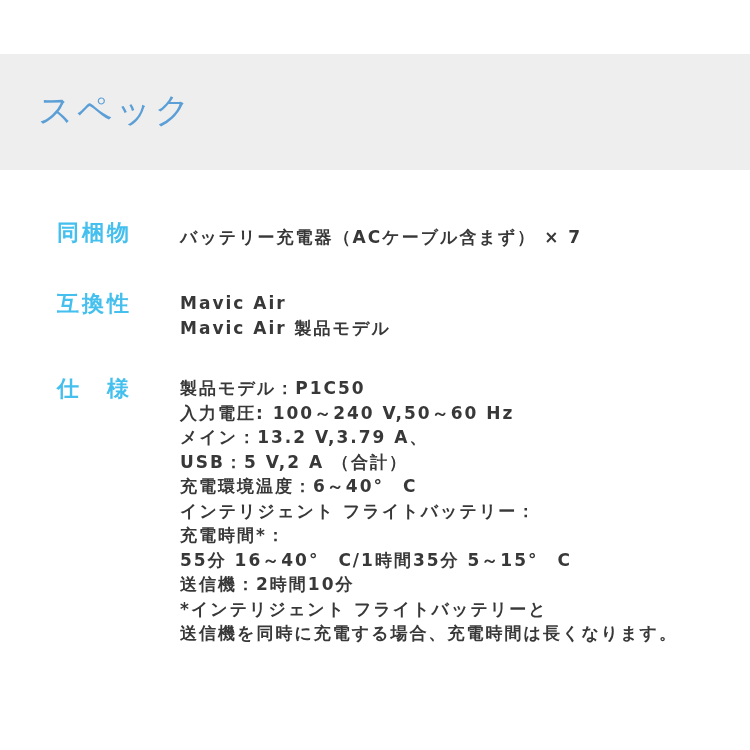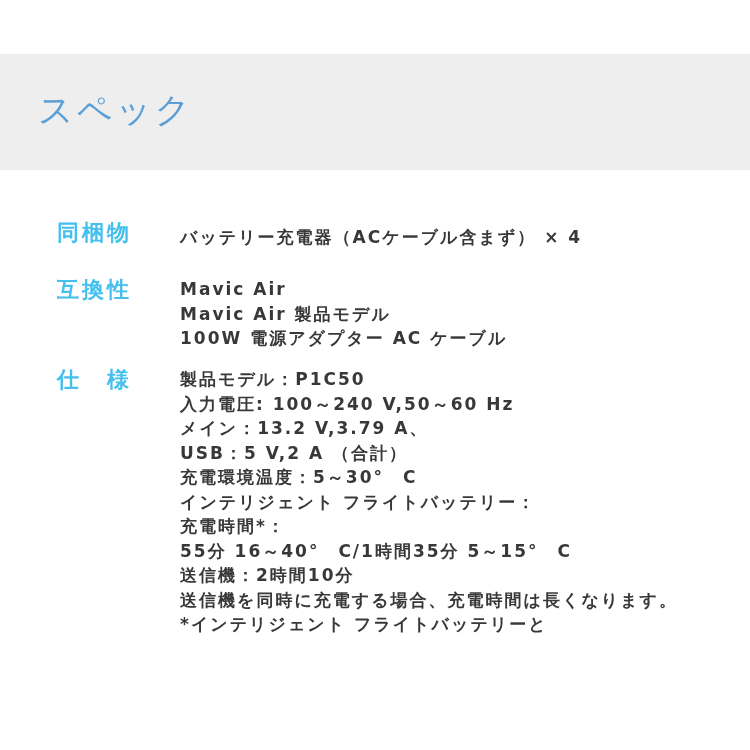--- a/index.html
+++ b/index.html
@@ -64,62 +64,61 @@
     margin-left: 51px;
     font-size: 17px;
     line-height: 24.5px;
     font-weight: bold;
     letter-spacing: 2px;
     color: var(--body-color, #383838);
     white-space: nowrap;
   }
   .section-content.pad { padding-top: 5px; }
   .sec-included      { top: 220px; }
-  .sec-compatibility { top: 277px; }
-  .sec-specs         { top: 367px; }
+  .sec-compatibility { top: 291px; }
+  .sec-specs         { top: 376px; }
   .spec-line { min-height: 24.5px; }
 </style>
 </head>
 <body>
 
 <div class="page">
 
   <div class="header-band">
     <h1 class="page-title">スペック</h1>
   </div>
 
   <div class="spec-table">
 
     <div class="section sec-included">
       <div class="section-label">同梱物</div>
       <div class="section-content pad">
-        <div class="spec-line">バッテリー充電器（ACケーブル含まず） × 4</div>
+        <div class="spec-line">バッテリー充電器（ACケーブル含まず） × 7</div>
       </div>
     </div>
 
     <div class="section sec-compatibility">
       <div class="section-label">互換性</div>
       <div class="section-content">
         <div class="spec-line">Mavic Air</div>
         <div class="spec-line">Mavic Air 製品モデル</div>
-        <div class="spec-line">100W 電源アダプター AC ケーブル</div>
       </div>
     </div>
 
     <div class="section sec-specs">
       <div class="section-label">仕様</div>
       <div class="section-content">
         <div class="spec-line">製品モデル：P1C50</div>
         <div class="spec-line">入力電圧: 100～240 V,50～60 Hz</div>
         <div class="spec-line">メイン：13.2 V,3.79 A、</div>
         <div class="spec-line">USB：5 V,2 A （合計）</div>
-        <div class="spec-line">充電環境温度：5～30°　C</div>
+        <div class="spec-line">充電環境温度：6～40°　C</div>
         <div class="spec-line">インテリジェント フライトバッテリー：</div>
         <div class="spec-line">充電時間*：</div>
         <div class="spec-line">55分 16～40°　C/1時間35分 5～15°　C</div>
         <div class="spec-line">送信機：2時間10分</div>
+        <div class="spec-line">*インテリジェント フライトバッテリーと</div>
         <div class="spec-line">送信機を同時に充電する場合、充電時間は長くなります。</div>
-        <div class="spec-line">*インテリジェント フライトバッテリーと</div>
       </div>
     </div>
 
   </div>
 </div>
 
 </body></html>

